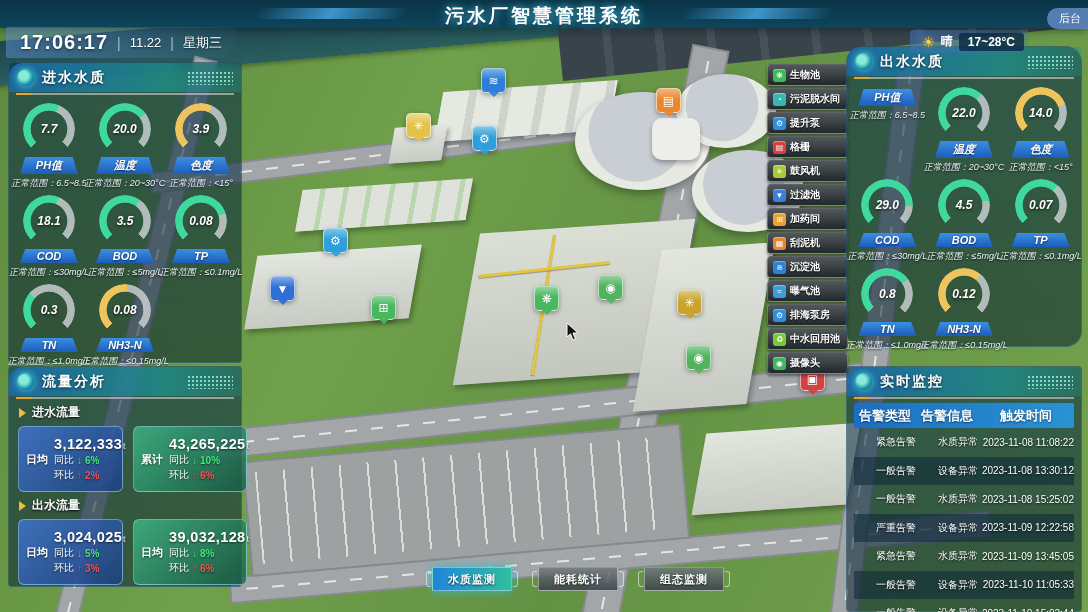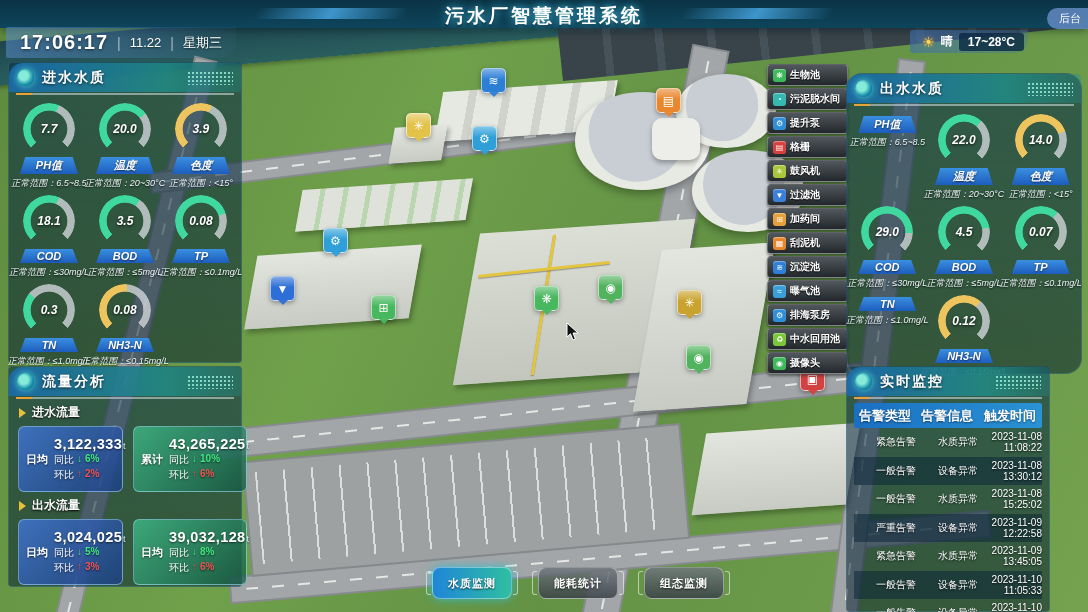--- a/index.html
+++ b/index.html
@@ -45,22 +45,22 @@
   .wtext{color:#fff;font-size:12px;font-weight:bold;}
   .wtemp{color:#fff;font-size:12px;font-weight:bold;background:rgba(8,38,66,.78);padding:2px 9px;border-radius:3px;}
   .backstage{position:absolute;right:-9px;top:8px;z-index:9;height:21px;padding:0 16px 0 12px;display:flex;align-items:center;
     background:rgba(96,134,190,.88);border-radius:11px;color:#fff;font-size:11px;cursor:pointer;}
 
   
   .panel{position:absolute;z-index:6;background:linear-gradient(180deg,rgba(14,52,72,.62),rgba(8,32,46,.55));
     border:1px solid rgba(90,170,200,.22);border-radius:4px;}
   .p-inlet{left:8px;top:62px;width:234px;height:301px;}
   .p-flow{left:8px;top:366px;width:234px;height:221px;}
-  .p-outlet{left:846px;top:73px;width:236px;height:301px;border-radius:16px;}
-  .p-monitor{left:846px;top:366px;width:204px;height:246px;}
+  .p-outlet{left:846px;top:46px;width:236px;height:301px;border-radius:16px;}
+  .p-monitor{left:846px;top:366px;width:236px;height:246px;}
   .panel-hd{height:29px;display:flex;align-items:center;gap:8px;padding:0 8px;
     background:linear-gradient(90deg,rgba(26,106,172,.9),rgba(32,142,136,.82) 68%,rgba(32,142,136,.35));border-radius:14px 4px 0 0;}
   .hd-orb{width:17px;height:17px;border-radius:50%;flex:0 0 auto;
     background:radial-gradient(circle at 40% 40%,#86ecd9 0 30%,#1a92ae 62%,#0a4a66 100%);box-shadow:0 0 7px #4fd8c8;}
   .hd-title{color:#fff;font-size:14px;font-weight:bold;letter-spacing:2px;text-shadow:0 1px 3px rgba(0,0,0,.65);}
   .hd-dots{margin-left:auto;width:46px;height:14px;
     background-image:radial-gradient(rgba(150,235,215,.85) 1px,transparent 1.3px);background-size:4px 4px;}
   .hd-line{height:2px;margin:1px 7px 4px;background:linear-gradient(90deg,#e8a23a 0 16px,rgba(230,240,245,.5) 16px);}
 
   
@@ -80,21 +80,21 @@
   .sec-label{display:flex;align-items:center;gap:6px;margin:5px 0 5px 10px;color:#fff;font-weight:bold;font-size:12px;text-shadow:0 1px 2px #000;}
   .sec-arrow{width:0;height:0;border-left:7px solid #e8c03a;border-top:5px solid transparent;border-bottom:5px solid transparent;}
   .flow-cards{display:flex;gap:10px;padding:0 9px;}
   .flow-card{flex:1;height:66px;border-radius:6px;border:1px solid rgba(170,225,255,.5);display:flex;align-items:center;gap:6px;padding:4px 7px;}
   .flow-card.blue{background:linear-gradient(135deg,rgba(64,116,206,.88),rgba(26,62,134,.78));}
   .flow-card.green{background:linear-gradient(135deg,rgba(62,182,132,.85),rgba(18,88,68,.72));}
   .flow-tag{color:#fff;font-size:11px;font-weight:bold;flex:0 0 auto;text-shadow:0 1px 2px rgba(0,0,0,.6);}
   .flow-body{flex:1;}
   .flow-value{color:#fff;font-size:14.5px;font-weight:bold;letter-spacing:.4px;text-shadow:0 1px 2px rgba(0,0,0,.6);white-space:nowrap;}
   .flow-unit{font-size:9px;font-weight:normal;color:#dceaf2;margin-left:1px;}
-  .flow-row{display:flex;align-items:flex-start;gap:3px;font-size:10px;color:#fff;margin-top:1px;text-shadow:0 1px 2px rgba(0,0,0,.6);}
+  .flow-row{display:flex;align-items:center;gap:3px;font-size:10px;color:#fff;margin-top:1px;text-shadow:0 1px 2px rgba(0,0,0,.6);}
   .arr-dn{color:#3fe87c;font-weight:bold;} .arr-up{color:#f25252;font-weight:bold;}
   .pct-g{color:#3fe87c;font-weight:bold;} .pct-r{color:#f25252;font-weight:bold;}
 
   
   .tbl{margin:4px 7px 0;}
   .tbl-hd{display:flex;align-items:center;height:25px;border-radius:2px;background:linear-gradient(90deg,#1a6fc2,#2a93d4);}
   .tbl-hd span{color:#fff;font-size:13px;font-weight:bold;text-shadow:0 1px 2px rgba(0,0,0,.5);}
   .c1{width:62px;text-align:center;} .c2{width:62px;text-align:center;} .c3{flex:1;text-align:center;}
   .tbl-row{display:flex;align-items:center;height:28.5px;font-size:10px;color:#fff;cursor:pointer;}
   .tbl-row:nth-child(odd){background:rgba(10,36,56,.52);}
@@ -110,22 +110,22 @@
 
   
   .marker{position:absolute;z-index:4;width:25px;height:25px;border-radius:5px;cursor:pointer;
     background:linear-gradient(180deg,rgba(255,255,255,.4),rgba(255,255,255,0) 45%),var(--c,#3db85a);
     border:1px solid rgba(255,255,255,.6);display:flex;align-items:center;justify-content:center;color:#fff;font-size:12px;
     box-shadow:0 2px 5px rgba(0,0,0,.35);}
   .marker::after{content:"";position:absolute;top:100%;left:50%;transform:translateX(-50%);border:5px solid transparent;border-top-color:var(--c,#3db85a);opacity:.95;}
 
   
   .tabs{position:absolute;left:432px;top:567px;z-index:7;display:flex;gap:26px;}
-  .tab{position:relative;width:80px;height:32px;display:flex;align-items:center;justify-content:center;cursor:pointer;
-    color:#fff;font-size:11px;font-weight:bold;letter-spacing:1px;border-radius:8px;border:1px solid rgba(255,255,255,.4);
+  .tab{position:relative;width:80px;height:24px;display:flex;align-items:center;justify-content:center;cursor:pointer;
+    color:#fff;font-size:11px;font-weight:bold;letter-spacing:1px;border-radius:1px;border:1px solid rgba(255,255,255,.4);
     background:linear-gradient(180deg,rgba(112,120,126,.85),rgba(56,64,70,.85));text-shadow:0 1px 2px rgba(0,0,0,.7);}
   .tab::before{content:"";position:absolute;left:-7px;top:3px;bottom:3px;width:4px;border:1px solid rgba(255,255,255,.55);border-right:none;border-radius:3px 0 0 3px;}
   .tab::after{content:"";position:absolute;right:-7px;top:3px;bottom:3px;width:4px;border:1px solid rgba(255,255,255,.55);border-left:none;border-radius:0 3px 3px 0;}
   .tab.active{background:linear-gradient(90deg,#1f86d8,#2fbfa0);box-shadow:0 0 10px rgba(47,191,208,.9);}
 
   .cursor{position:absolute;left:566px;top:322px;z-index:10;width:14px;height:20px;}
 </style>
 </head>
 <body>
 
@@ -380,20 +380,24 @@
     </div>
     <div class="gauge">
       <div class="gauge-ring" style="--deg: 175; --c: #3fd9a0;">
           <div class="arc"></div>
           <div class="gauge-val">0.07</div>
         </div>
       <div class="gauge-label">TP</div>
       <div class="gauge-range">正常范围：≤0.1mg/L</div>
     </div>
     <div class="gauge">
+      <div class="gauge-ring" style="--deg: 190; --c: #3fd9a0;">
+          <div class="arc"></div>
+          <div class="gauge-val">0.8</div>
+        </div>
       <div class="gauge-label">TN</div>
       <div class="gauge-range">正常范围：≤1.0mg/L</div>
     </div>
     <div class="gauge">
       <div class="gauge-ring" style="--deg: 175; --c: #eec45e;">
           <div class="arc"></div>
           <div class="gauge-val">0.12</div>
         </div>
       <div class="gauge-label">NH3-N</div>
       <div class="gauge-range">正常范围：≤0.15mg/L</div>

